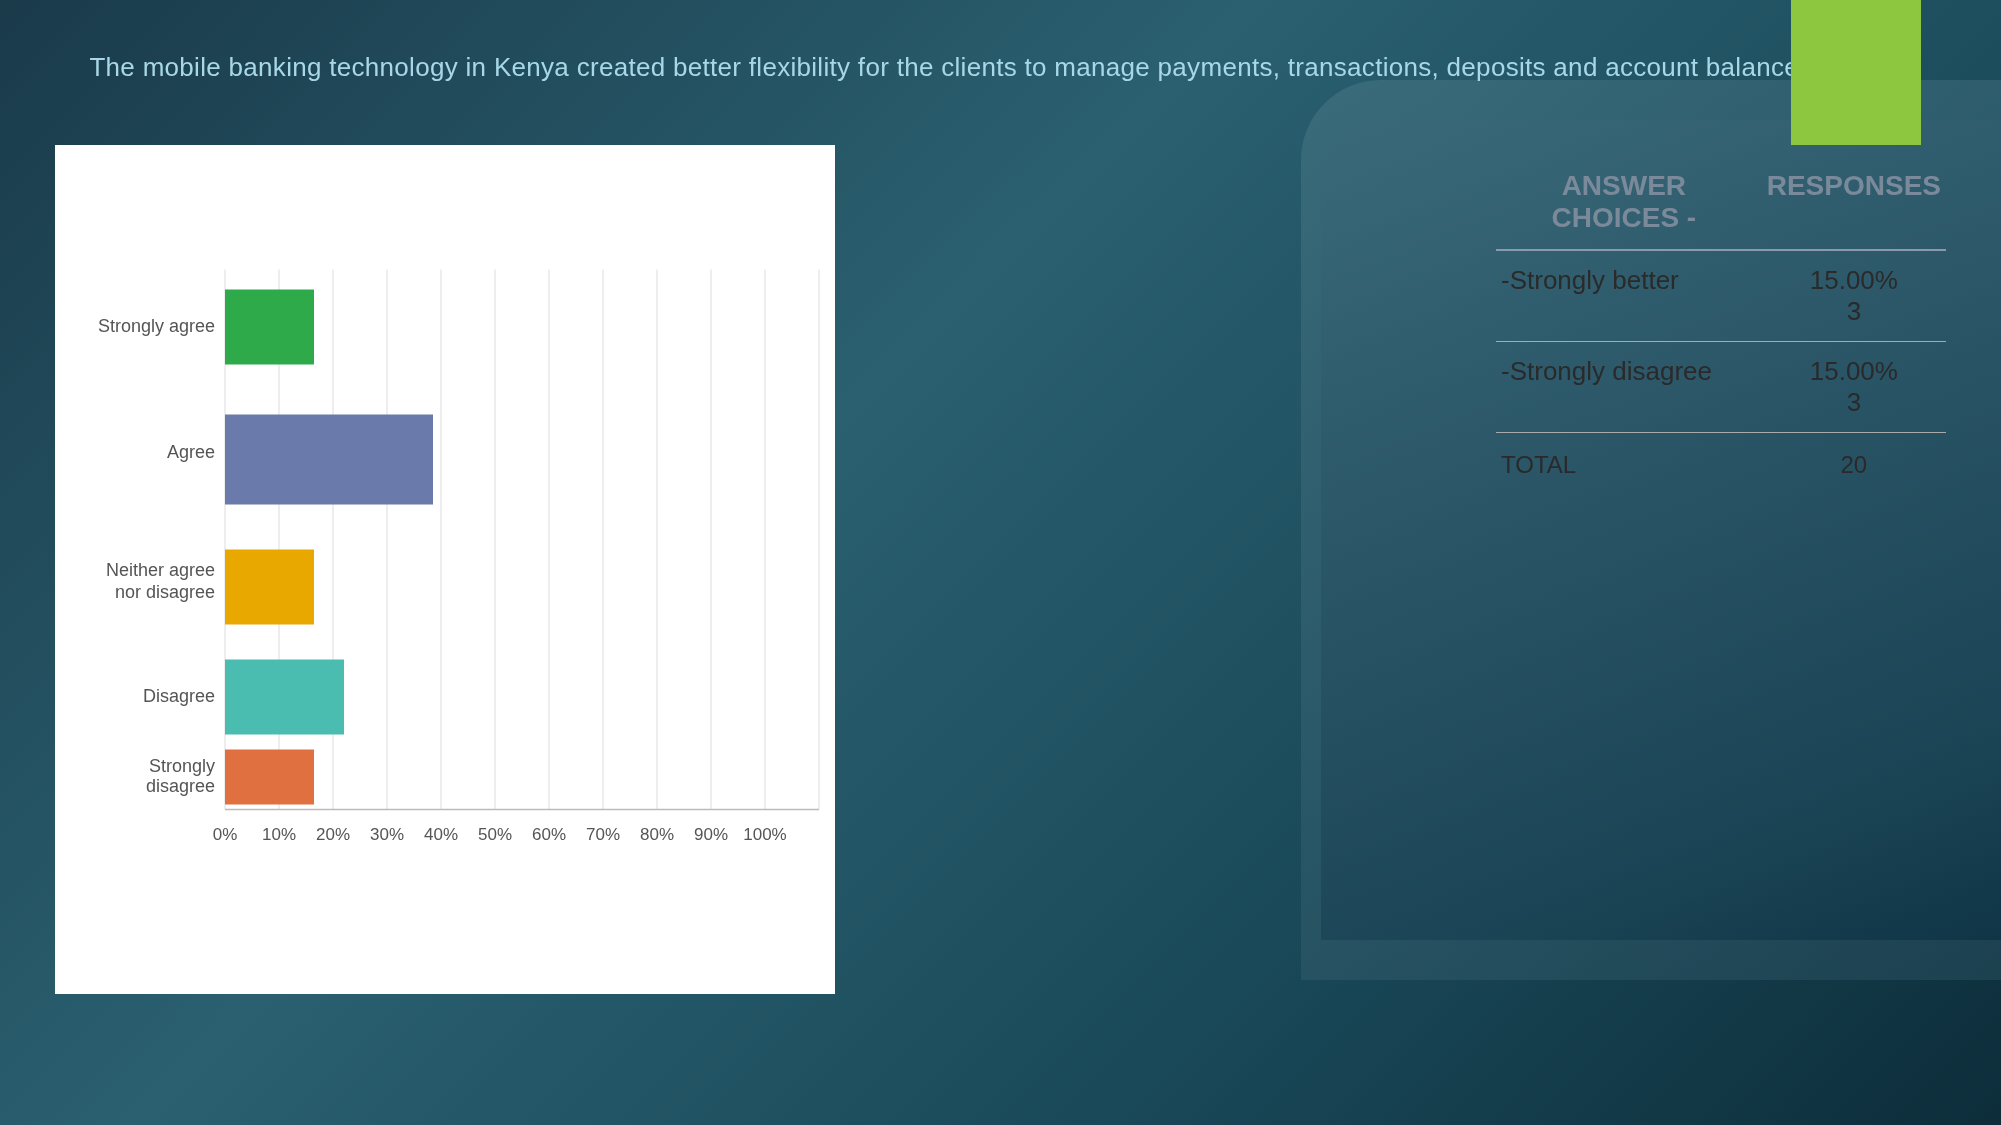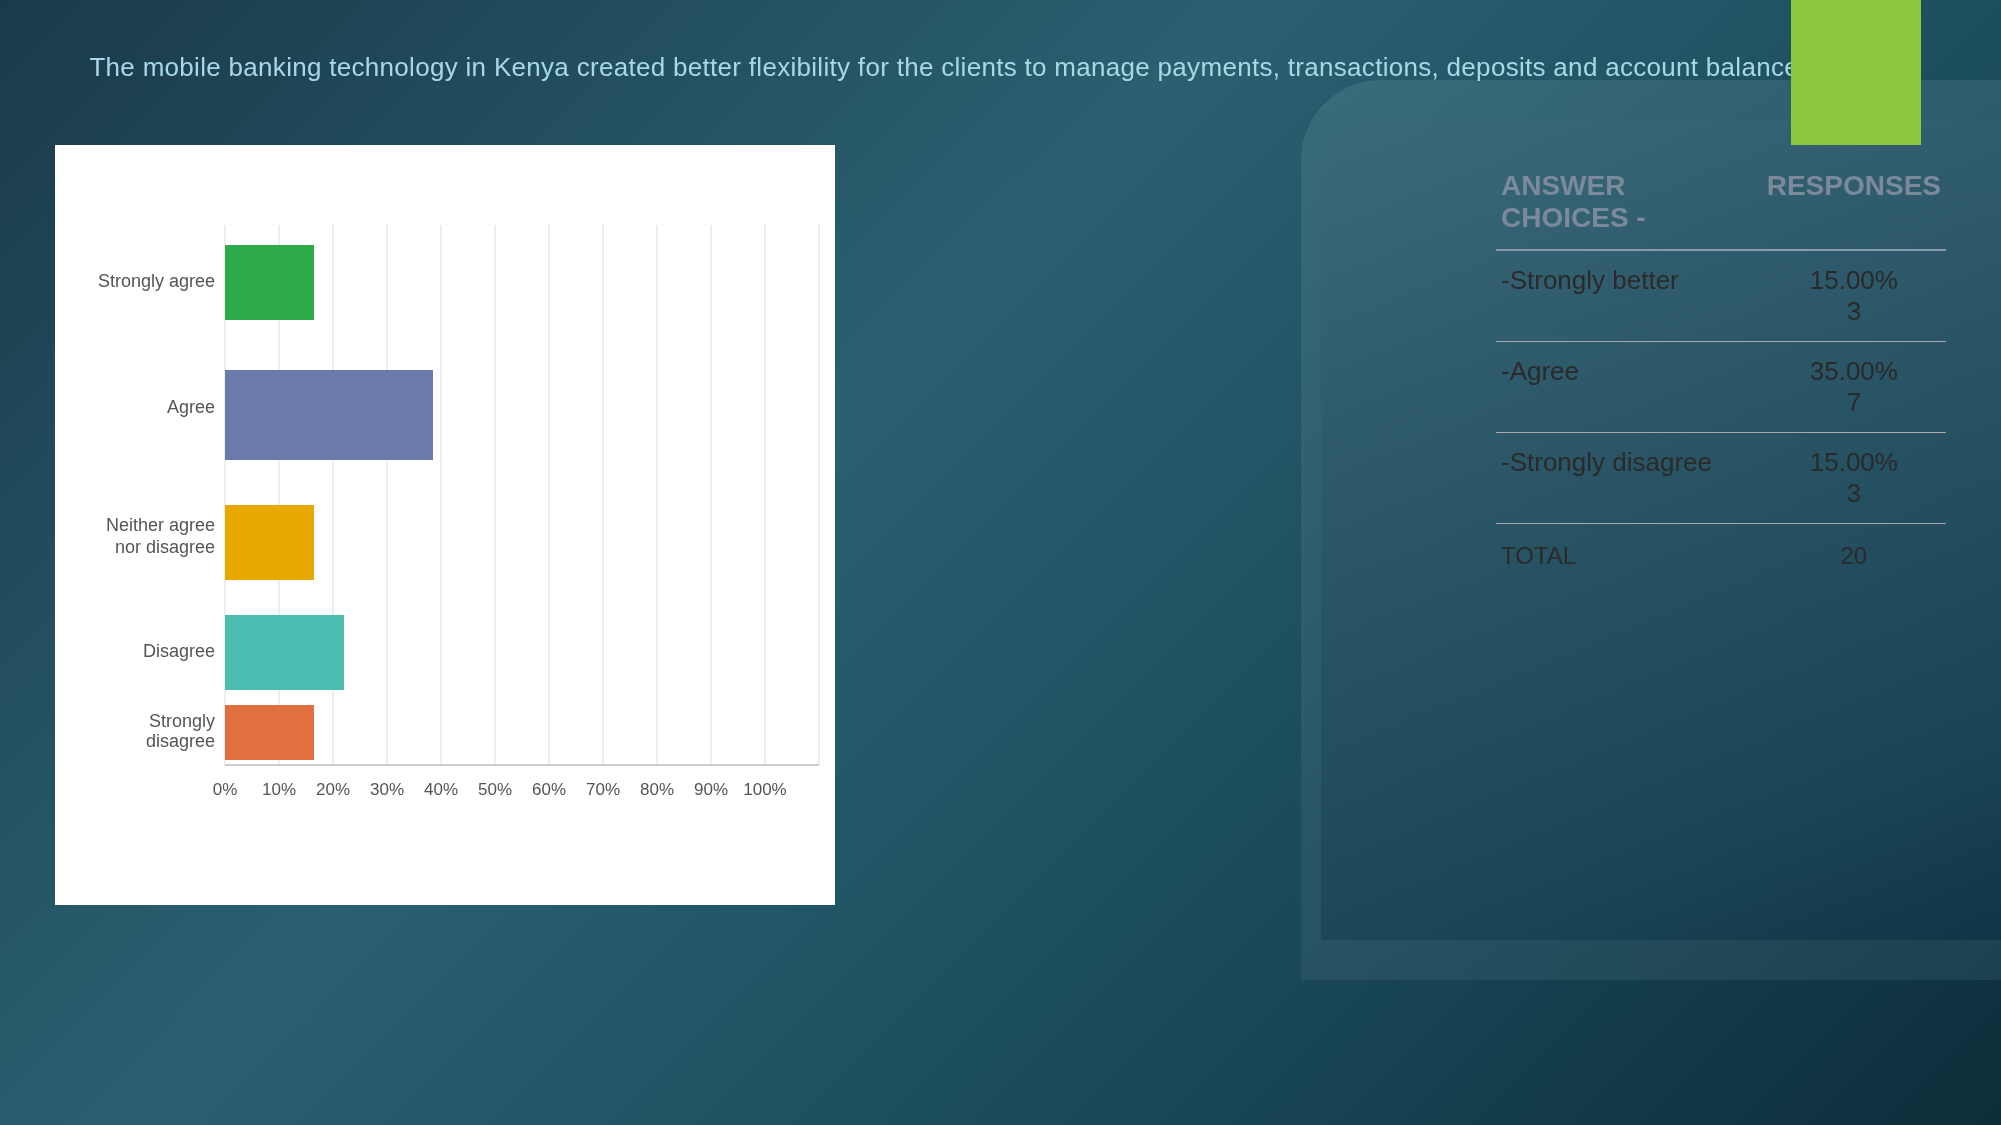--- a/index.html
+++ b/index.html
@@ -47,21 +47,21 @@
       font-weight: 400;
       letter-spacing: 0.3px;
     }
 
     
     .chart-container {
       position: absolute;
       top: 145px;
       left: 55px;
       width: 780px;
-      height: 760px;
+      height: 849px;
       background: white;
       z-index: 5;
     }
 
     
     .chart-svg {
       width: 100%;
       height: 100%;
     }
 
@@ -77,21 +77,21 @@
     .data-table {
       width: 100%;
       border-collapse: collapse;
     }
 
     .table-header-row th {
       font-size: 28px;
       font-weight: 700;
       color: #7a8a9a;
       padding: 10px 15px 15px 5px;
-      text-align: left;
+      text-align: center;
       vertical-align: top;
       border-bottom: 2px solid #8a9aaa;
     }
 
     .table-header-row th.responses-col {
       text-align: right;
       padding-right: 5px;
     }
 
     .data-table td {
@@ -219,24 +219,20 @@
           <span>RESPONSES</span>
         </th>
       </tr>
     </thead>
     <tbody id="table-body">
     <tr>
           <td class="choice-col">-Strongly better</td>
           <td class="response-col">15.00%<br>3</td>
         </tr>
         <tr>
-          <td class="choice-col">-Agree</td>
-          <td class="response-col">35.00%<br>7</td>
-        </tr>
-        <tr>
           <td class="choice-col">-Strongly disagree</td>
           <td class="response-col">15.00%<br>3</td>
         </tr>
       </tbody>
     <tfoot>
       <tr class="total-row">
         <td class="choice-col">TOTAL</td>
         <td class="response-col">20</td>
       </tr>
     </tfoot>

